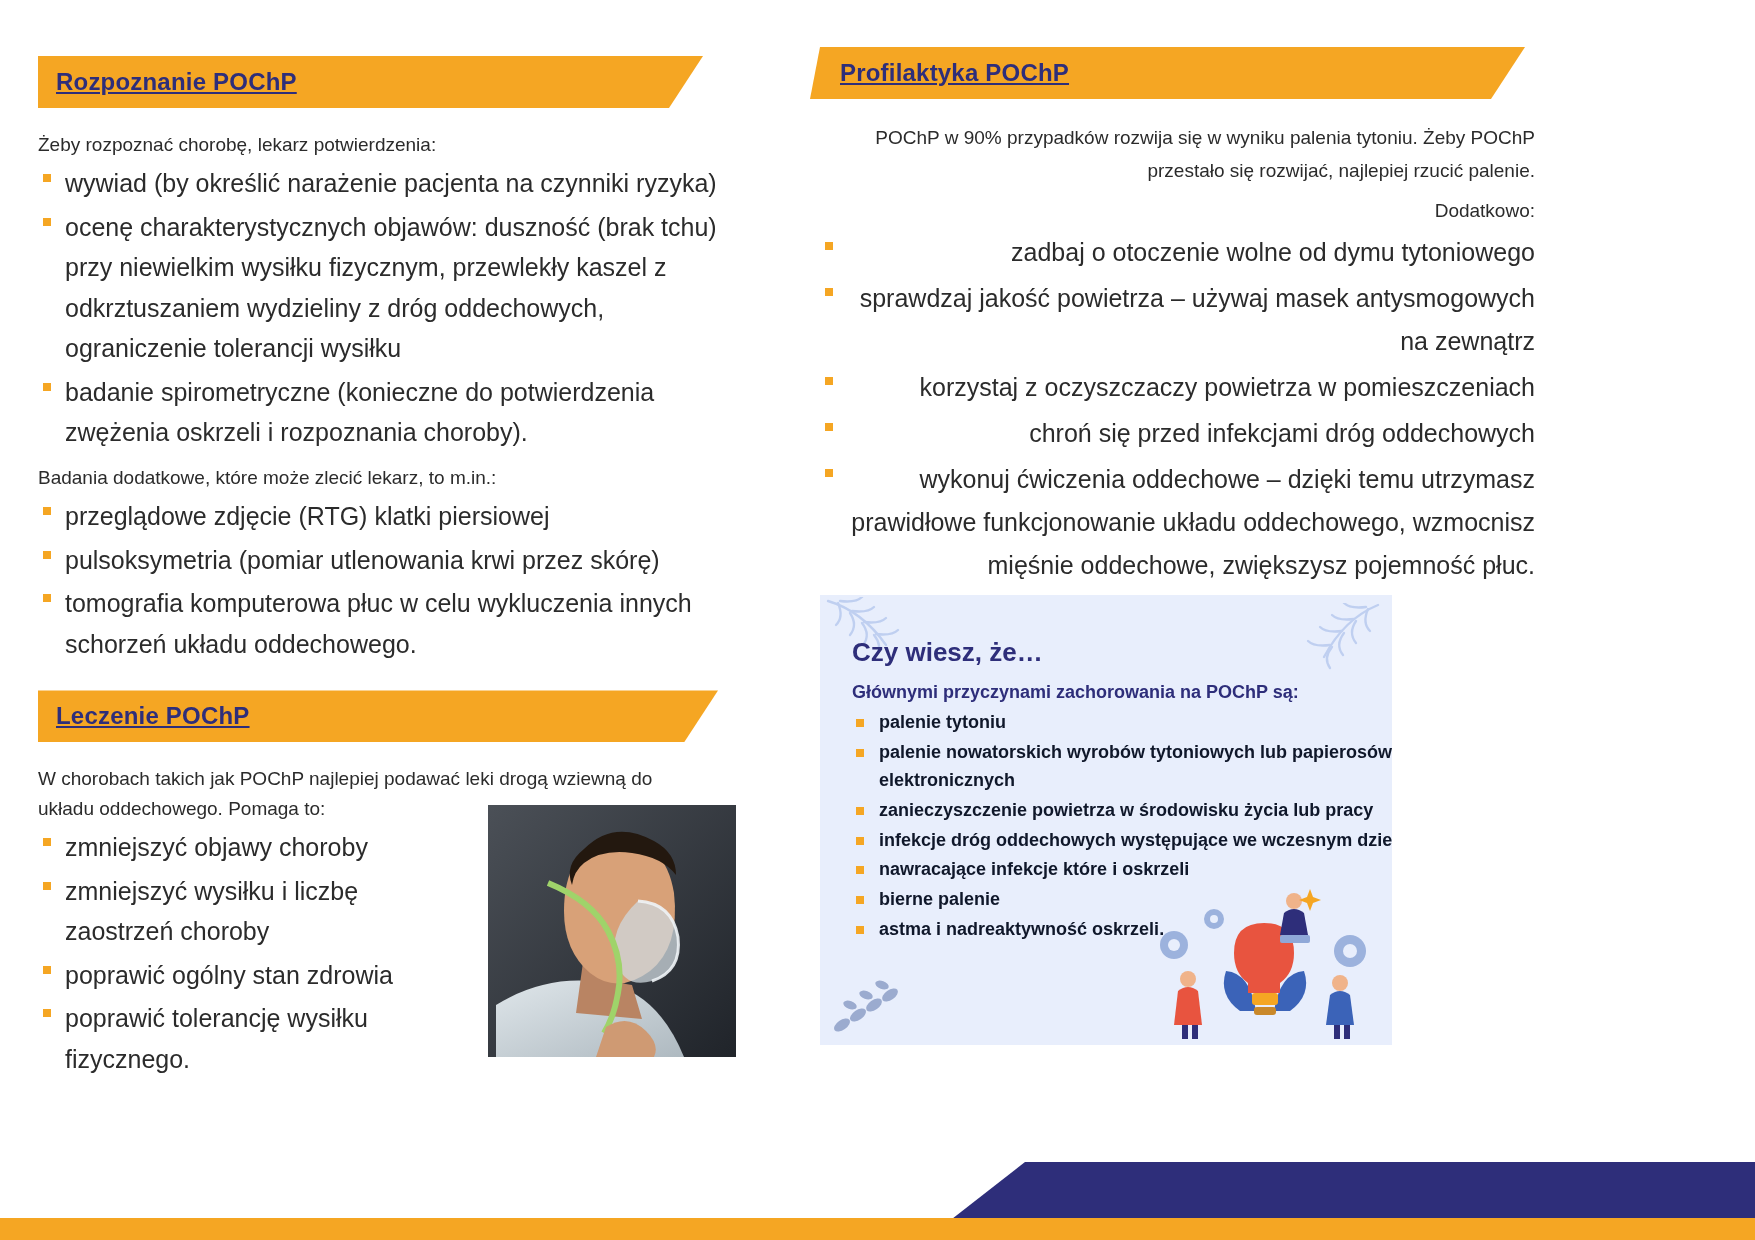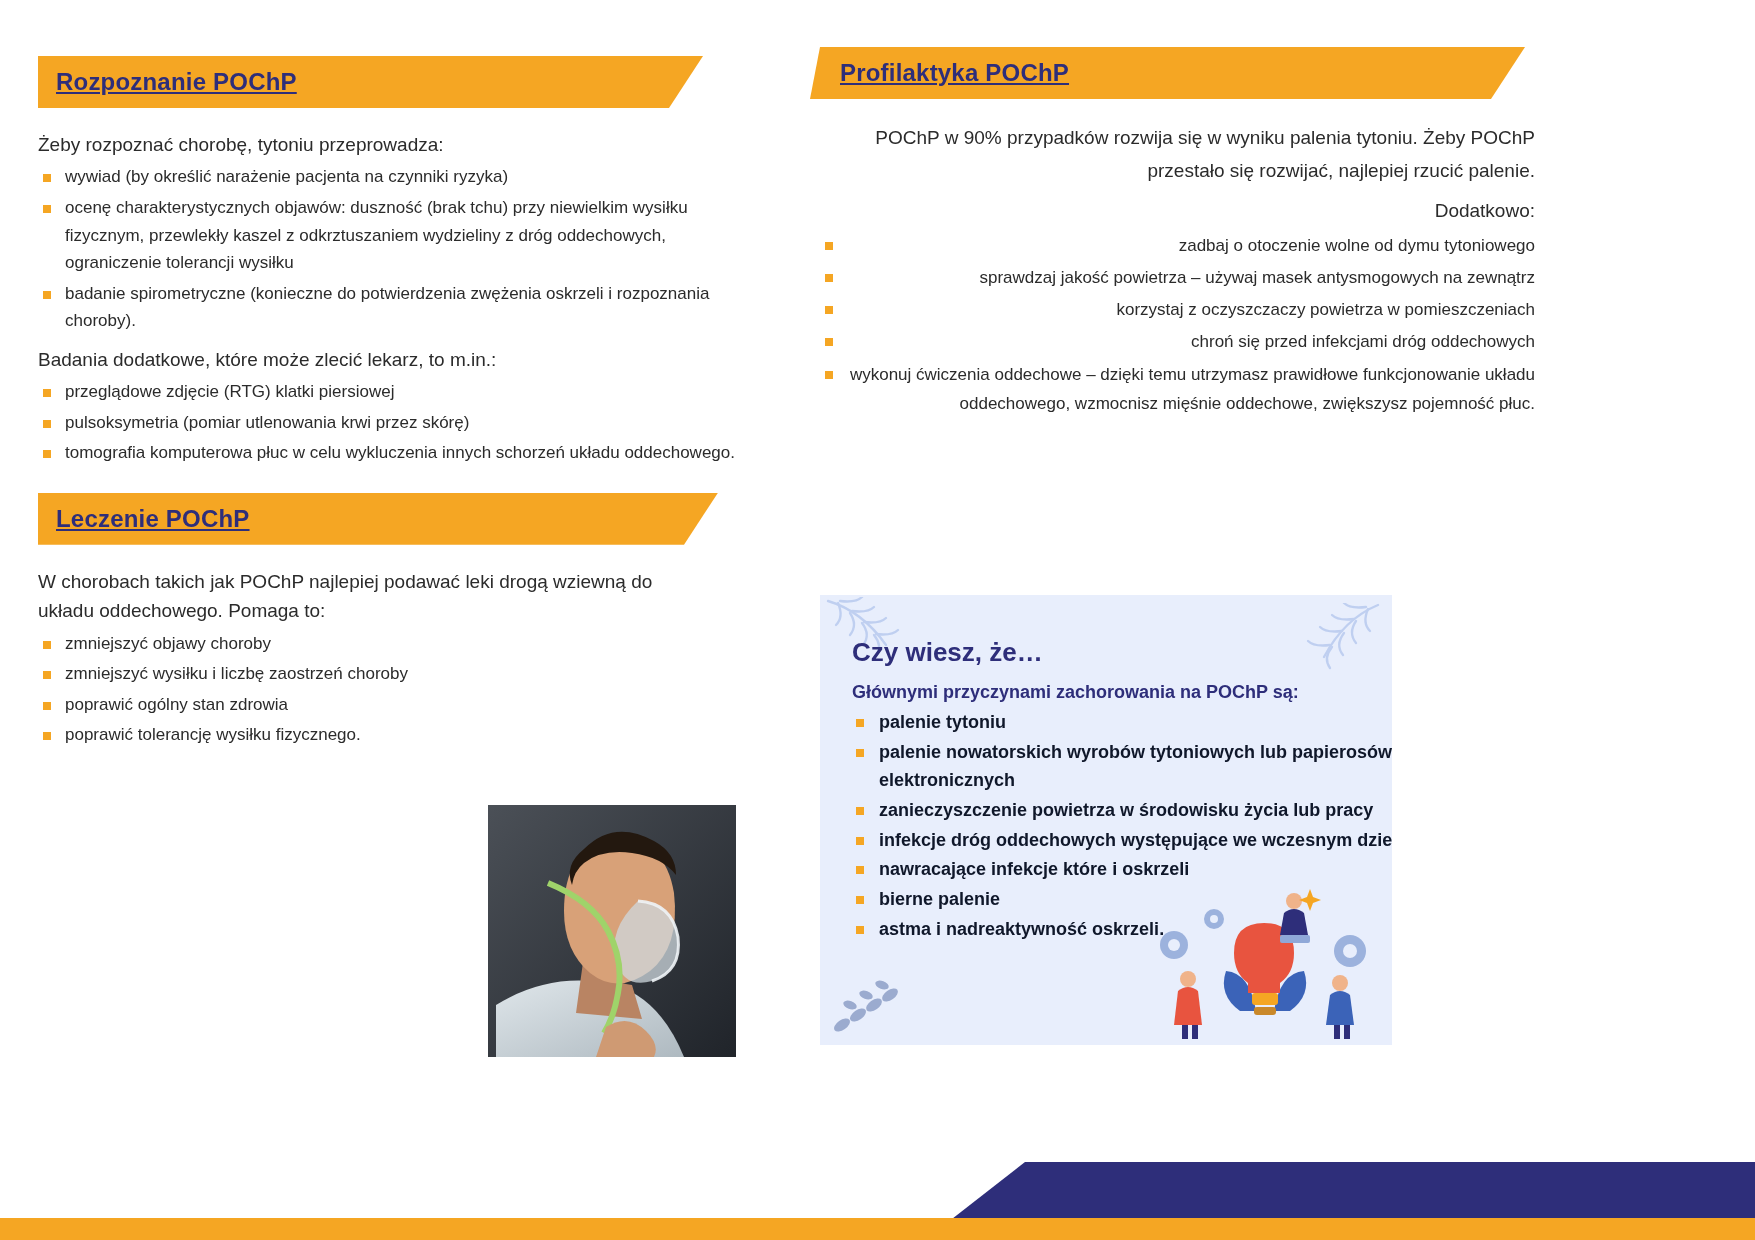--- a/index.html
+++ b/index.html
@@ -96,21 +96,21 @@
     margin-top: 22px;
   }
   ul.bullets {
     list-style: none;
     margin: 4px 0 0 0;
     padding: 0;
   }
   ul.bullets li {
     position: relative;
     padding-left: 27px;
-    font-size: 17px;
+    font-size: 25px;
     line-height: 1.62;
     margin-bottom: 3px;
   }
   ul.bullets li::before {
     content: "";
     position: absolute;
     left: 5px;
     top: 11px;
     width: 8px;
     height: 8px;
@@ -203,21 +203,21 @@
 
 <div class="page">
 
   <div class="col-left">
 
     <div class="banner b-left">
       <span class="banner-text">Rozpoznanie POChP</span>
     </div>
 
     <div class="block">
-      <p class="para">Żeby rozpoznać chorobę, tytoniu przeprowadza:</p>
+      <p class="para">Żeby rozpoznać chorobę, lekarz potwierdzenia:</p>
       <ul class="bullets">
         <li>wywiad (by określić narażenie pacjenta na czynniki ryzyka)</li>
         <li>ocenę charakterystycznych objawów: duszność (brak tchu) przy niewielkim wysiłku fizycznym, przewlekły kaszel z odkrztuszaniem wydzieliny z dróg oddechowych, ograniczenie tolerancji wysiłku</li>
         <li>badanie spirometryczne (konieczne do potwierdzenia zwężenia oskrzeli i rozpoznania choroby).</li>
       </ul>
       <p class="para" style="margin-top:10px">Badania dodatkowe, które może zlecić lekarz, to m.in.:</p>
       <ul class="bullets">
         <li>przeglądowe zdjęcie (RTG) klatki piersiowej</li>
         <li>pulsoksymetria (pomiar utlenowania krwi przez skórę)</li>
         <li>tomografia komputerowa płuc w celu wykluczenia innych schorzeń układu oddechowego.</li>

